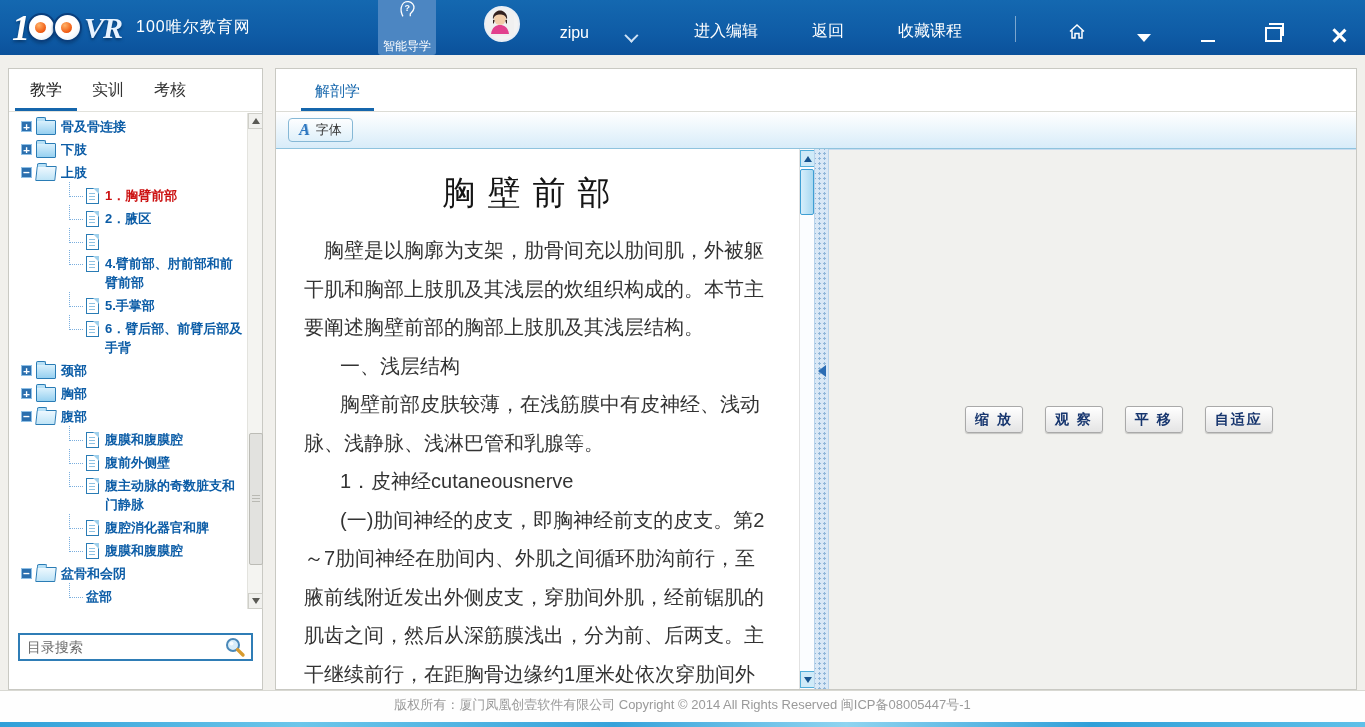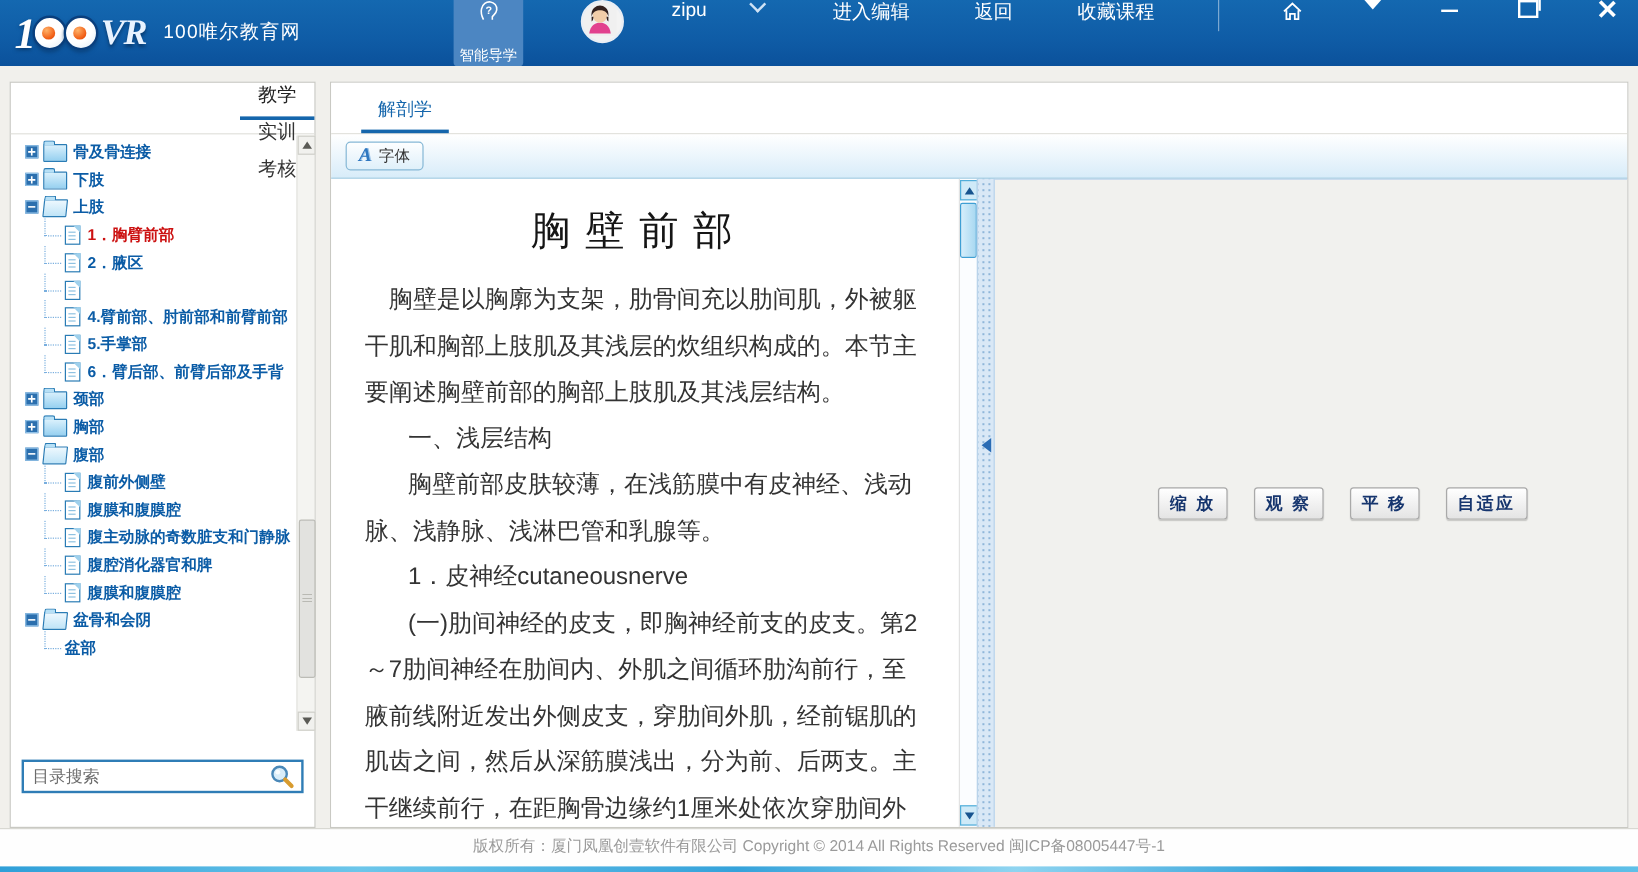--- a/index.html
+++ b/index.html
@@ -14,50 +14,50 @@
   .logo-eye{width:25px;height:25px;border-radius:50%;background:radial-gradient(circle at 35% 30%,#ffffff 55%,#dfe9f4 100%);
             border:2px solid #0a3f7d;margin-left:-3px;position:relative;box-shadow:0 2px 3px rgba(8,58,110,.6);}
   .logo-eye::after{content:"";position:absolute;left:6px;top:7px;width:11px;height:11px;border-radius:50%;
             background:radial-gradient(circle at 35% 30%,#ffb268,#f05a12 70%,#c23d05);}
   .logo-vr{font:italic 900 30px/30px "Liberation Serif",serif;color:#e8f3ff;margin-left:2px;text-shadow:0 2px 3px #083a6e;letter-spacing:-1px;}
   .hdr-title{font-size:16px;margin-left:14px;letter-spacing:1px;}
   .smart{position:absolute;left:378px;top:0;width:58px;height:55px;background:#4c86c2;
          display:flex;flex-direction:column;align-items:center;justify-content:center;cursor:pointer;border-radius:0 0 3px 3px;}
   .smart svg{display:block;}
   .smart-label{font-size:12px;margin-top:20px;}
-  .hdr-right{position:absolute;right:10px;top:0;height:42px;display:flex;align-items:flex-start;gap:32px;}
+  .hdr-right{position:absolute;right:10px;top:0;height:42px;display:flex;align-items:flex-end;gap:32px;}
   .avatar{width:32px;height:32px;border-radius:50%;overflow:hidden;border:2px solid #e9eef5;background:#f3f3f3;cursor:pointer;}
   .uname{font-size:16px;margin:0 4px 0 8px;cursor:pointer;}
   .chev{width:8px;height:8px;border-right:2px solid #cfe2f5;border-bottom:2px solid #cfe2f5;transform:rotate(45deg) translateY(-2px);margin-right:16px;cursor:pointer;}
   .hmenu{font-size:16px;margin:0 11px;cursor:pointer;white-space:nowrap;}
   .vsep{width:1px;height:26px;background:rgba(255,255,255,.45);margin:0 10px;}
   .winbtn{margin:0 9px;cursor:pointer;display:flex;align-items:center;justify-content:center;}
   .tri-down{width:0;height:0;border-left:7px solid transparent;border-right:7px solid transparent;border-top:8px solid #fff;}
   .minbar{width:14px;height:2px;background:#fff;margin-top:8px;}
   .restore{width:13px;height:11px;border:2px solid #fff;position:relative;background:transparent;}
   .restore::before{content:"";position:absolute;left:2px;top:-6px;width:13px;height:11px;border:2px solid #fff;border-bottom:none;border-left:none;}
   .closex{position:relative;width:14px;height:14px;}
   .closex::before,.closex::after{content:"";position:absolute;left:6px;top:-1px;width:2.5px;height:17px;background:#fff;}
   .closex::before{transform:rotate(45deg);} .closex::after{transform:rotate(-45deg);}
 
   
   .card{position:absolute;background:#fff;border:1px solid #c9c9c3;box-sizing:border-box;}
   #sidebar{left:8px;top:68px;width:255px;height:622px;}
   #content{left:275px;top:68px;width:1082px;height:622px;}
 
   
-  .stabrow{height:43px;border-bottom:1px solid #e2e2dc;display:flex;align-items:flex-end;padding-left:6px;box-sizing:border-box;flex-direction:column;}
+  .stabrow{height:43px;border-bottom:1px solid #e2e2dc;display:flex;align-items:flex-end;padding-left:6px;box-sizing:border-box;}
   .stab{font-size:16px;color:#333;padding:0 15px 10px;cursor:pointer;}
   .stab.active{border-bottom:3px solid #1566ac;padding-bottom:7px;color:#222;}
 
   
   .treewrap{position:absolute;top:44px;left:0;right:0;bottom:80px;overflow:hidden;}
   .tree{position:absolute;left:0;top:0;right:15px;padding:2px 0 0 0;}
   .tree-row{display:flex;align-items:flex-start;padding:2px 2px 2px 12px;line-height:19px;cursor:pointer;}
-  .tree-row.leaf{padding-left:28px;}
+  .tree-row.leaf{padding-left:60px;}
   .expander{flex:none;width:11px;height:11px;margin:4px 4px 0 0;background:#2b6fae;border:1px solid #8fc0e6;color:#fff;
             font:bold 11px/9px "DejaVu Sans Mono",monospace;text-align:center;box-sizing:border-box;}
   .folder{flex:none;width:18px;height:13px;margin:3px 5px 0 0;background:linear-gradient(#d9f0fc,#96d0f0);
           border:1px solid #2a7cb5;border-radius:1px;position:relative;}
   .folder::before{content:"";position:absolute;top:-4px;left:-1px;width:8px;height:3px;background:#b7e0f6;border:1px solid #2a7cb5;border-bottom:none;border-radius:2px 2px 0 0;}
   .folder.open{background:linear-gradient(#eef8fe,#bfe4f7);transform:skewX(-6deg);}
   .connector{flex:none;width:13px;height:14px;margin:-4px 3px 0 0;border-left:1px dotted #79aede;border-bottom:1px dotted #79aede;}
   .doc{flex:none;width:11px;height:14px;margin:2px 6px 0 0;background:#fff;border:1px solid #2a7cb5;position:relative;}
   .doc::before{content:"";position:absolute;right:-1px;top:-1px;border:3px solid #9fd0ec;border-left-color:transparent;border-bottom-color:transparent;}
   .doc::after{content:"";position:absolute;left:2px;top:4px;width:6px;height:1px;background:#8fc2e2;box-shadow:0 3px 0 #8fc2e2,0 6px 0 #8fc2e2;}
@@ -248,26 +248,26 @@
             <span class="tlabel">胸部</span>
           </div>
           <div class="tree-row branch">
             <span class="expander">−</span>
             <span class="folder open"></span>
             <span class="tlabel">腹部</span>
           </div>
           <div class="tree-row leaf">
             <span class="connector"></span>
             <span class="doc"></span>
+            <span class="tlabel">腹膜和腹膜腔</span>
+          </div>
+          <div class="tree-row leaf">
+            <span class="connector"></span>
+            <span class="doc"></span>
             <span class="tlabel">腹前外侧壁</span>
-          </div>
-          <div class="tree-row leaf">
-            <span class="connector"></span>
-            <span class="doc"></span>
-            <span class="tlabel">腹膜和腹膜腔</span>
           </div>
           <div class="tree-row leaf">
             <span class="connector"></span>
             <span class="doc"></span>
             <span class="tlabel">腹主动脉的奇数脏支和门静脉</span>
           </div>
           <div class="tree-row leaf">
             <span class="connector"></span>
             <span class="doc"></span>
             <span class="tlabel">腹腔消化器官和脾</span>

